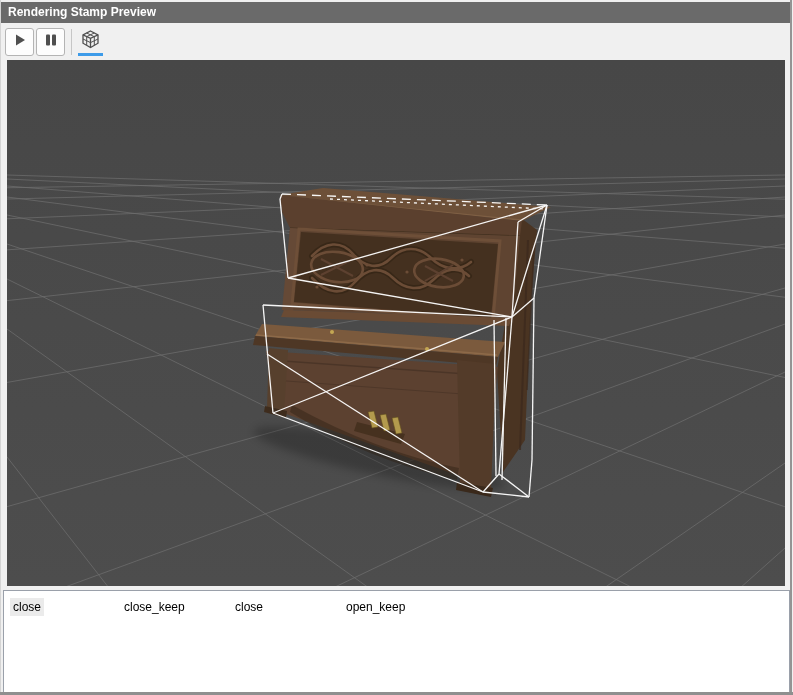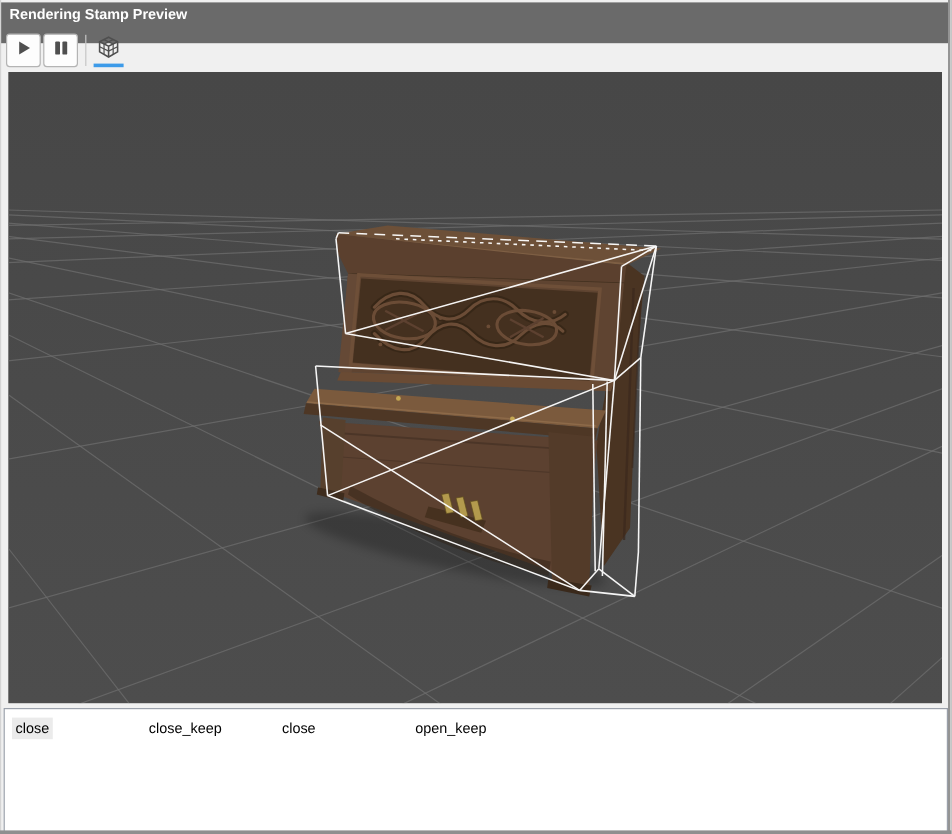--- a/index.html
+++ b/index.html
@@ -3,21 +3,21 @@
 <meta charset="utf-8">
 <style>
   html,body{margin:0;padding:0;}
   body{
     width:793px;height:695px;position:relative;overflow:hidden;
     background:var(--chrome,#f0f0f0);
     font-family:"Liberation Sans","DejaVu Sans",sans-serif;
     -webkit-font-smoothing:antialiased;
   }
   .titlebar{
-    position:absolute;left:0;top:2px;width:790px;height:34px;
+    position:absolute;left:0;top:2px;width:790px;height:21px;
     background:var(--titlebar,#6a6a6a);
     color:#fff;font-size:12px;font-weight:bold;line-height:21px;
     padding-left:8px;box-sizing:border-box;
   }
   .toolbar{
     position:absolute;left:0;top:23px;width:790px;height:37px;
     display:flex;align-items:center;padding-left:5px;box-sizing:border-box;
   }
   .tool-btn{
     width:29px;height:28px;background:#fdfdfd;border:1px solid #b4b4b4;

